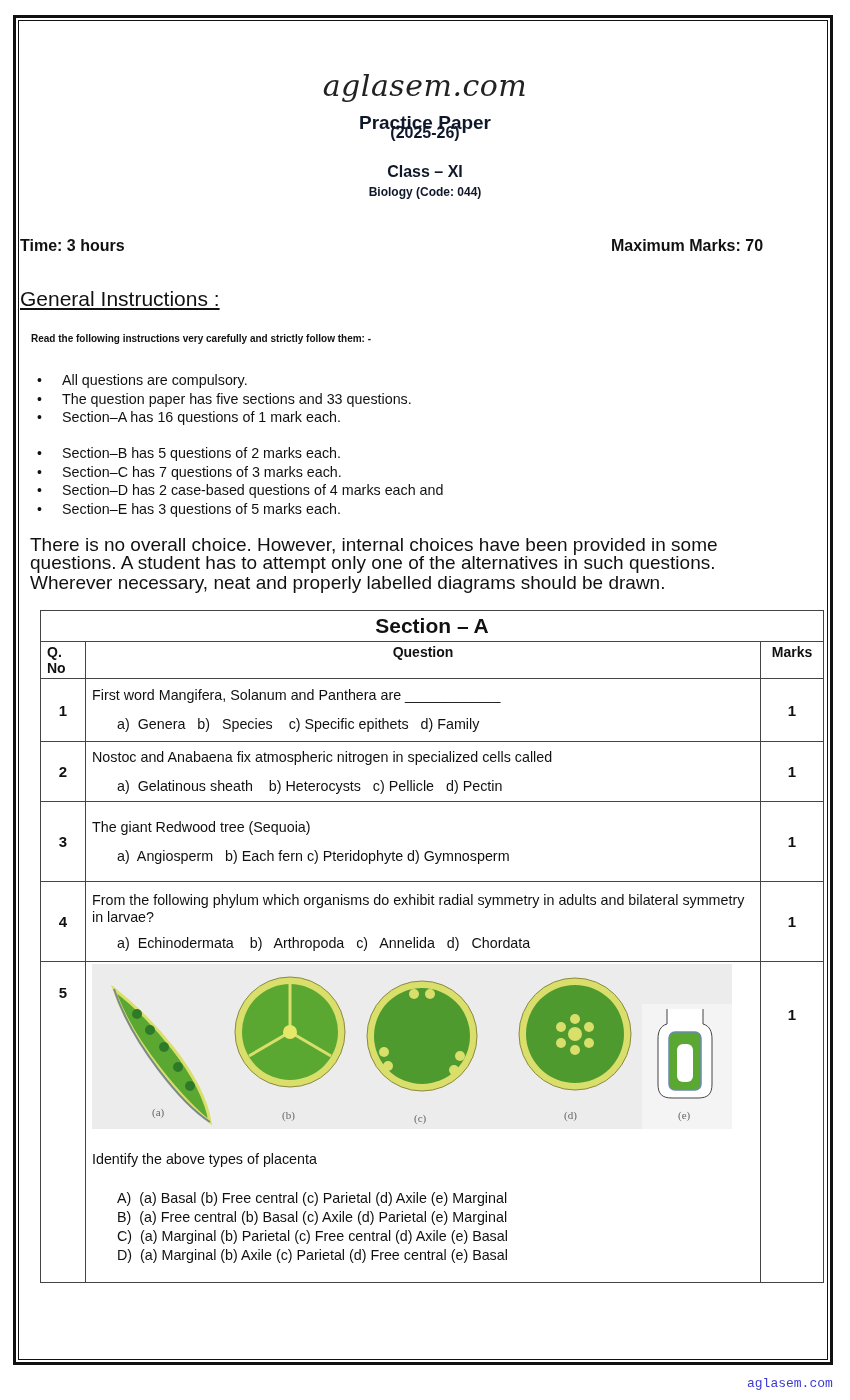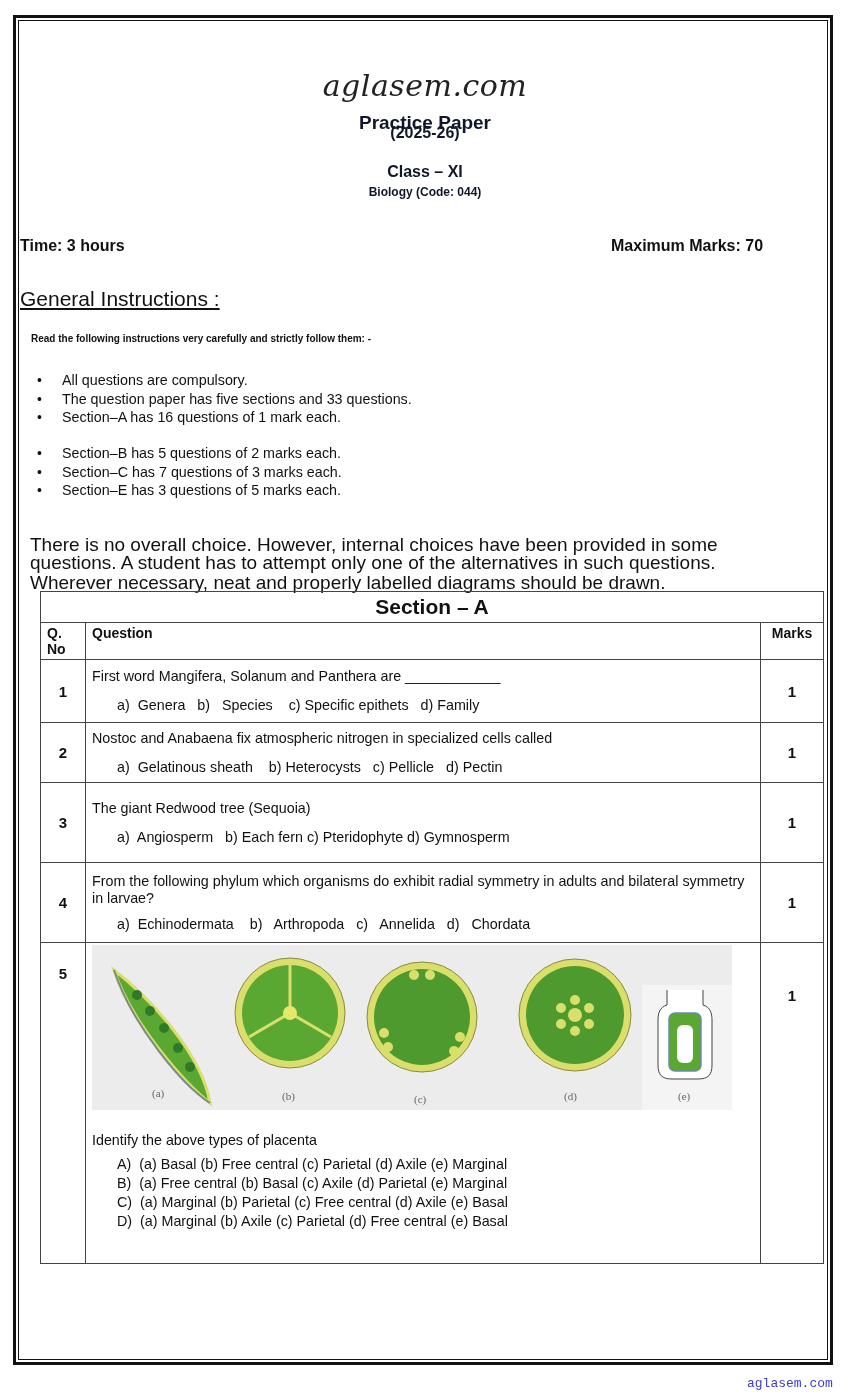--- a/index.html
+++ b/index.html
@@ -19,31 +19,31 @@
   .gi { position:absolute; left:20px; top:287px; font-weight:normal; font-size:21px; text-decoration:underline; }
   .readline { position:absolute; left:31px; top:333px; font-weight:bold; font-size:10px; }
   ul.bullets { position:absolute; left:31px; margin:0; padding:0; list-style:none; font-size:14.3px; line-height:18.5px; }
   ul.bullets li { position:relative; padding-left:31px; }
   ul.bullets li::before { content:"•"; position:absolute; left:6px; top:0; font-size:14px; }
   .b1 { top:371px; }
   .b2 { top:444px; }
   .para { position:absolute; left:30px; font-size:19px; line-height:17.5px; width:760px; }
   .p1 { top:536px; }
   .p2 { top:574px; }
-  table.qt { position:absolute; left:40px; top:591px; width:784px; border-collapse:collapse; font-size:14.3px; }
+  table.qt { position:absolute; left:40px; top:610px; width:784px; border-collapse:collapse; font-size:14.3px; }
   table.qt td { border:1px solid #444; vertical-align:middle; padding:0 6px; }
   .sec-title { text-align:center; font-weight:bold; font-size:21px; height:30px; }
   .sec-note { font-weight:bold; font-size:14px; line-height:17px; padding:2px 6px !important; }
   .col-hdr td { font-weight:bold; font-size:14px; height:34px; vertical-align:top !important; padding-top:2px !important; }
   .qno { width:32px; text-align:center; font-weight:bold; font-size:15px; }
   .marks { width:50px; text-align:center; font-weight:bold; font-size:15px; }
   .qtext { line-height:17px; }
   .opt { display:block; margin-top:12px; padding-left:25px; }
   .q5img { display:block; margin-top:2px; }
-  .q5opts { list-style:none; margin:6px 0 0 0; padding:0 0 0 25px; line-height:19px; }
+  .q5opts { list-style:none; margin:21px 0 0 0; padding:0 0 0 25px; line-height:19px; }
   .footer-mark { position:absolute; left:747px; top:1376px; font-family:"Liberation Mono", monospace; font-size:13px; color:#3b3bd0; }
 </style>
 </head>
 <body>
 
 <div class="frame-outer"></div>
 <div class="frame-inner"></div>
 
 <div class="header logo">aglasem.com</div>
 <div class="header hdr-line h-title">Practice Paper</div>
@@ -58,34 +58,35 @@
 <div class="readline">Read the following instructions very carefully and strictly follow them: -</div>
 
 <ul class="bullets b1">
   <li>All questions are compulsory.</li>
   <li>The question paper has five sections and 33 questions.</li>
   <li>Section–A has 16 questions of 1 mark each.</li>
 </ul>
 <ul class="bullets b2">
   <li>Section–B has 5 questions of 2 marks each.</li>
   <li>Section–C has 7 questions of 3 marks each.</li>
+  <li>Section–D has 2 case-based questions of 4 marks each and</li>
   <li>Section–E has 3 questions of 5 marks each.</li>
 </ul>
 
 <div class="para p1">There is no overall choice. However, internal choices have been provided in some questions. A student has to attempt only one of the alternatives in such questions.</div>
 <div class="para p2">Wherever necessary, neat and properly labelled diagrams should be drawn.</div>
 
 <table class="qt">
   <tbody>
       <tr>
     <td colspan="3" class="sec-title">Section – A</td>
   </tr>
   <tr class="col-hdr">
     <td class="qno" style="text-align:left;">Q. No</td>
-    <td style="">Question</td>
+    <td style="text-align:center;">Question</td>
     <td class="marks" style="text-align:center;">Marks</td>
   </tr>
 
   <tr style="height:63px;">
     <td class="qno">1</td>
     <td class="qtext">
       <span>First word Mangifera, Solanum and Panthera are ____________</span>
       <span class="opt" style="white-space:pre;">a)  Genera   b)   Species    c) Specific epithets   d) Family</span>
     </td>
     <td class="marks">1</td>

